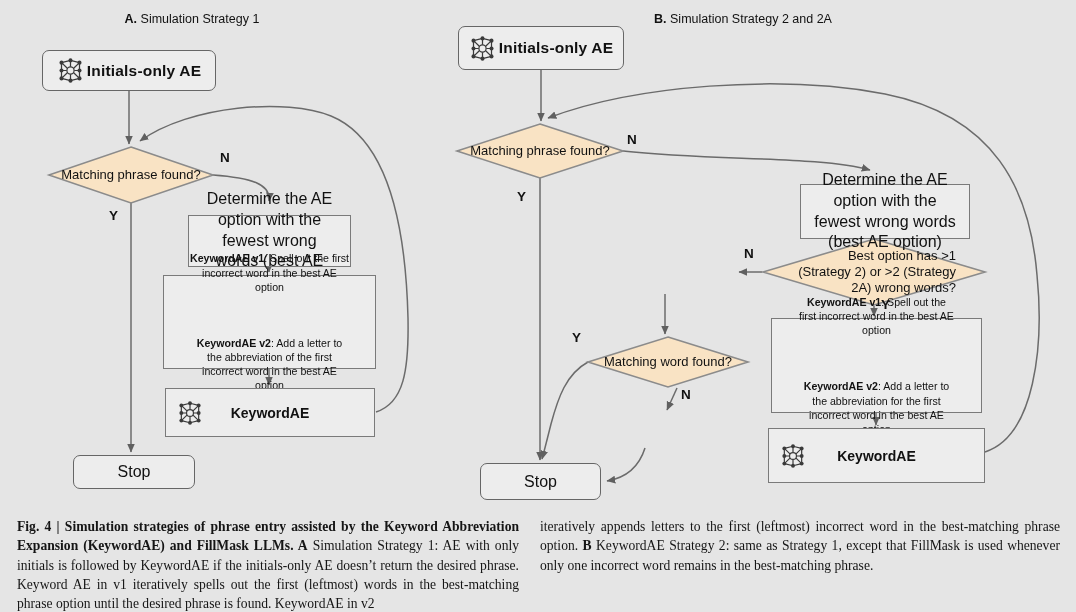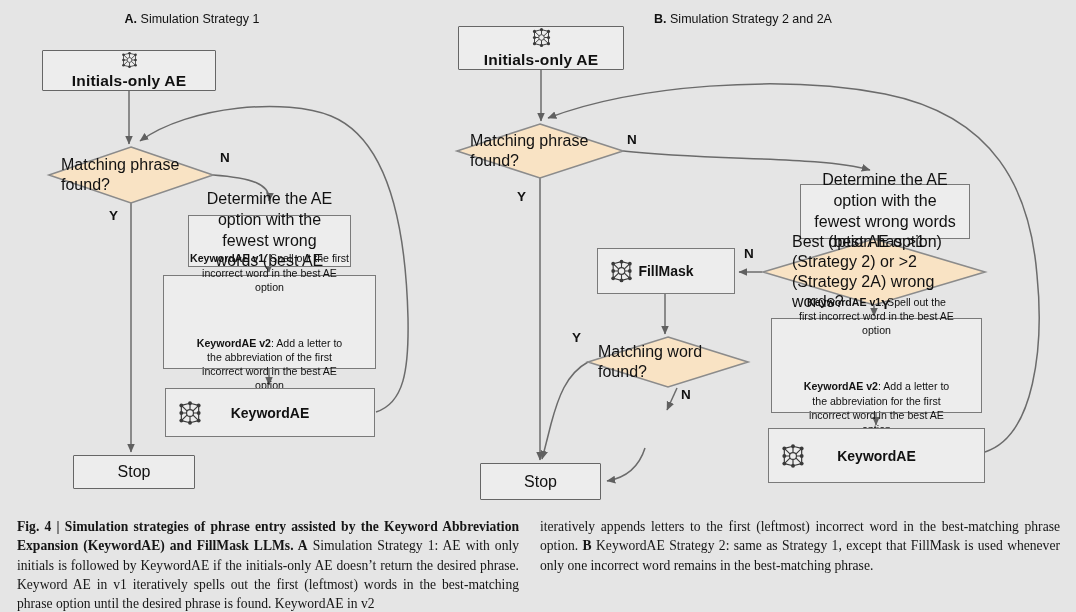--- a/index.html
+++ b/index.html
@@ -9,30 +9,30 @@
     --arrow:#6B6B6B;
     --ink:#111111;
   }
   *{box-sizing:border-box;margin:0;padding:0;}
   html,body{background:#ffffff;}
   .page{position:relative;width:1076px;height:612px;background:#e5e5e5;overflow:hidden;
         font-family:"Liberation Sans",sans-serif;color:var(--ink);}
   .overlay{position:absolute;left:0;top:0;width:1076px;height:512px;}
   .node{position:absolute;display:flex;align-items:center;justify-content:center;
         text-align:center;background:var(--node-fill);border:1.6px solid var(--node-border);}
-  .rounded{border-radius:1px;border-color:#666;flex-direction:column;}
+  .rounded{border-radius:7px;border-color:#666;}
   .start-label{font-weight:bold;font-size:15.5px;letter-spacing:.2px;}
   .llm-label{font-weight:bold;font-size:14px;}
   .stop-label{font-size:16px;}
   .small{font-size:16px;line-height:1.3;margin-top:11px;}
   .kv{font-size:10.6px;line-height:1.34;padding:8px 10px;flex-direction:column;gap:10px;}
   .kv p{margin:16px;}
   .b{font-weight:bold;}
   .dtext{position:absolute;display:flex;align-items:center;justify-content:center;
-         text-align:left;font-size:16px;line-height:1.25;background:transparent;}
+         text-align:right;font-size:13px;line-height:1.25;background:transparent;}
   .elabel{position:absolute;font-weight:bold;font-size:13.5px;}
   .ptitle{position:absolute;font-size:12.5px;text-align:center;}
   .typeword{font-size:12px;}
   .icon-abs{position:absolute;left:11px;top:50%;transform:translateY(-50%);}
   .caption{position:absolute;top:517px;font-family:"Liberation Serif",serif;
            font-size:13.6px;line-height:19.3px;color:#151515;text-align:justify;}
   .cap-left{left:17px;width:502px;}
   .cap-right{left:540px;width:520px;}
   svg .flow{fill:none;stroke:var(--arrow);stroke-width:1.5;}
   svg .dshape{fill:var(--decision-fill);stroke:#8B8B8B;stroke-width:1.6;}
@@ -133,26 +133,20 @@
   <div class="dtext" style="left:470px;top:128px;width:140px;height:46px;">Matching phrase found?</div>
   <div class="elabel" style="left:627px;top:132px;">N</div>
   <div class="elabel" style="left:517px;top:189px;">Y</div>
 
   <div class="node small" style="left:800px;top:173px;width:170px;height:55px;padding:4px 10px;">Determine the AE option with the fewest wrong words (best AE option)</div>
 
   <div class="dtext" style="left:792px;top:240px;width:164px;height:64px;">Best option has &gt;1 (Strategy 2) or &gt;2 (Strategy 2A) wrong words?</div>
   <div class="elabel" style="left:744px;top:246px;">N</div>
   <div class="elabel" style="left:881px;top:297px;">Y</div>
 
-  <div class="node" style="left:597px;top:248px;width:138px;height:46px;">
-    <svg class="nn icon-abs" width="25" height="25">
-        <use href="#nn-icon"></use>
-      </svg>
-    <span class="llm-label">FillMask</span>
-  </div>
 
   <div class="dtext" style="left:598px;top:340px;width:140px;height:44px;">Matching word found?</div>
   <div class="elabel" style="left:572px;top:330px;">Y</div>
   <div class="elabel" style="left:681px;top:387px;">N</div>
 
 
   <div class="node kv" style="left:771px;top:318px;width:211px;height:95px;">
     <p><span class="b">KeywordAE v1</span><span>: Spell out the first incorrect word in the best AE option</span></p>
     <p><span class="b">KeywordAE v2</span><span>: Add a letter to the abbreviation for the first incorrect word in the best AE option</span></p>
   </div>

